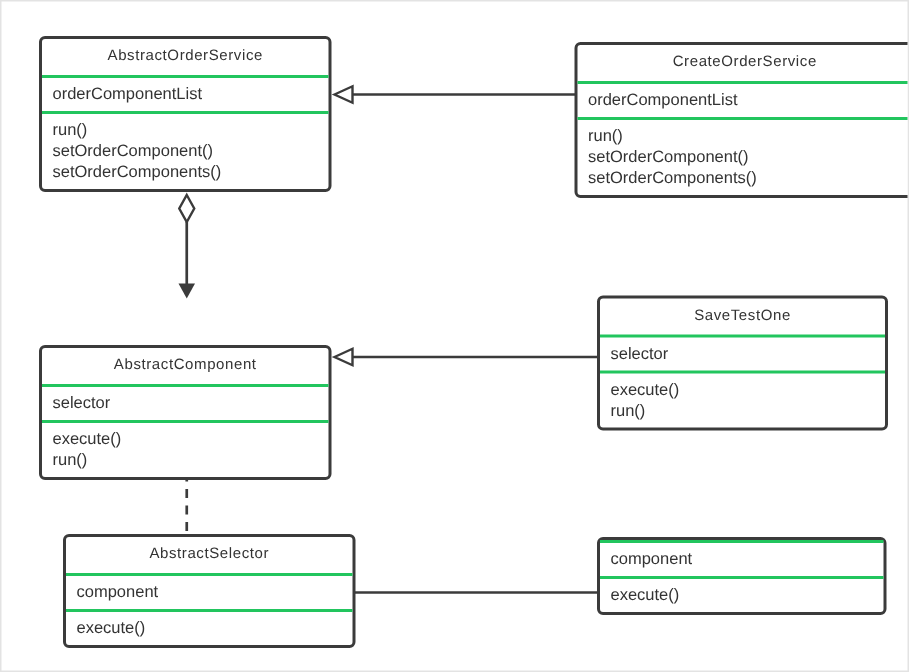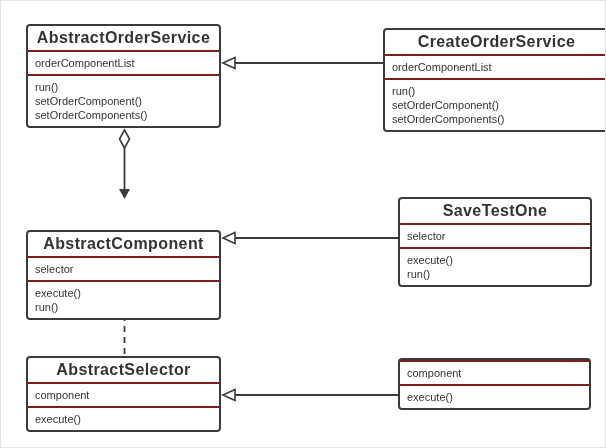--- a/index.html
+++ b/index.html
@@ -18,30 +18,30 @@
   }
   .class-box{
     position:absolute;
     background:#ffffff;
     border:2px solid #3b3b3b;
     border-radius:4px;
     box-sizing:border-box;
     color:#333333;
   }
   .title{
-    font-size:16px;
-    font-weight:bold;
+    font-size:10px;
+    font-weight:normal;
     text-align:center;
     line-height:14px;
     padding:5px 4px;
     letter-spacing:0.4px;
     white-space:nowrap;
   }
   .attrs,.methods{
-    border-top:2px solid #7f1d1d;
+    border-top:2px solid #22c55e;
     padding:4px 7px;
   }
   .member{
     font-size:11px;
     line-height:14px;
     white-space:nowrap;
   }
 </style>
 </head>
 <body>
@@ -111,21 +111,21 @@
     <div class="title">SaveTestOne</div>
     <div class="attrs">
       <div class="member">selector</div>
     </div>
     <div class="methods">
       <div class="member">execute()</div>
       <div class="member">run()</div>
     </div>
   </div>
 
-  <div class="class-box" id="box4" style="left:25px;top:355px;width:195px;">
+  <div class="class-box" id="box4" style="left:41px;top:355px;width:195px;">
     <div class="title">AbstractSelector</div>
     <div class="attrs">
       <div class="member">component</div>
     </div>
     <div class="methods">
       <div class="member">execute()</div>
     </div>
   </div>
 
   <div class="class-box" id="box5" style="left:397px;top:357px;width:193px;">

